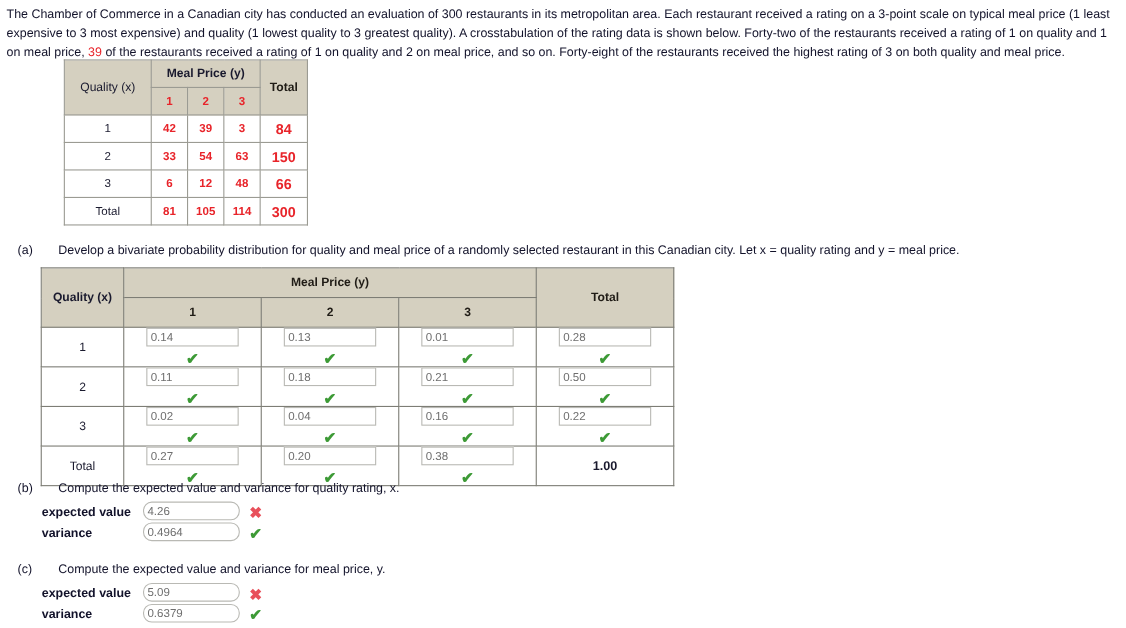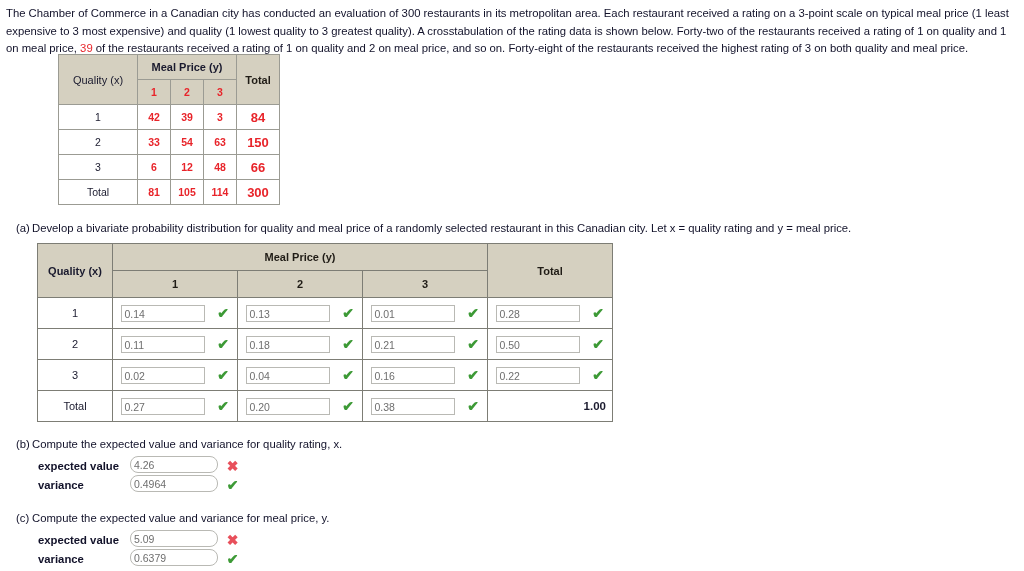--- a/index.html
+++ b/index.html
@@ -85,21 +85,21 @@
     position: absolute;
     font-size: 11.3px;
     color: #12122a;
   }
   .part .pidx {
     position: absolute;
     left: 0;
     top: 0;
   }
   .part .ptext {
-    margin-left: 16px;
+    margin-left: 37px;
     display: block;
   }
 
   
   .ptab {
     position: absolute;
     left: 37px;
     top: 243px;
     border-collapse: collapse;
     font-size: 11px;
@@ -132,27 +132,27 @@
   }
   .ptab .cell {
     height: 30px;
     width: 112px;
     background: #ffffff;
     padding: 0 6px;
   }
   .ptab .cellwrap {
     display: flex;
     align-items: center;
-    justify-content: center;
-    gap: 12px;
+    justify-content: flex-start;
+    gap: 4px;
+    flex-direction: column;
   }
   .ptab .grand {
     font-weight: bold;
     font-size: 11.5px;
-    text-align: right;
   }
   .ptab tr.thin td { border-top: 1px solid #d2d2cb; }
 
   
   .inp {
     border: 1px solid #b9b9b4;
     background: #ffffff;
     height: 17px;
     line-height: 17px;
     font-family: "Liberation Sans", sans-serif;

